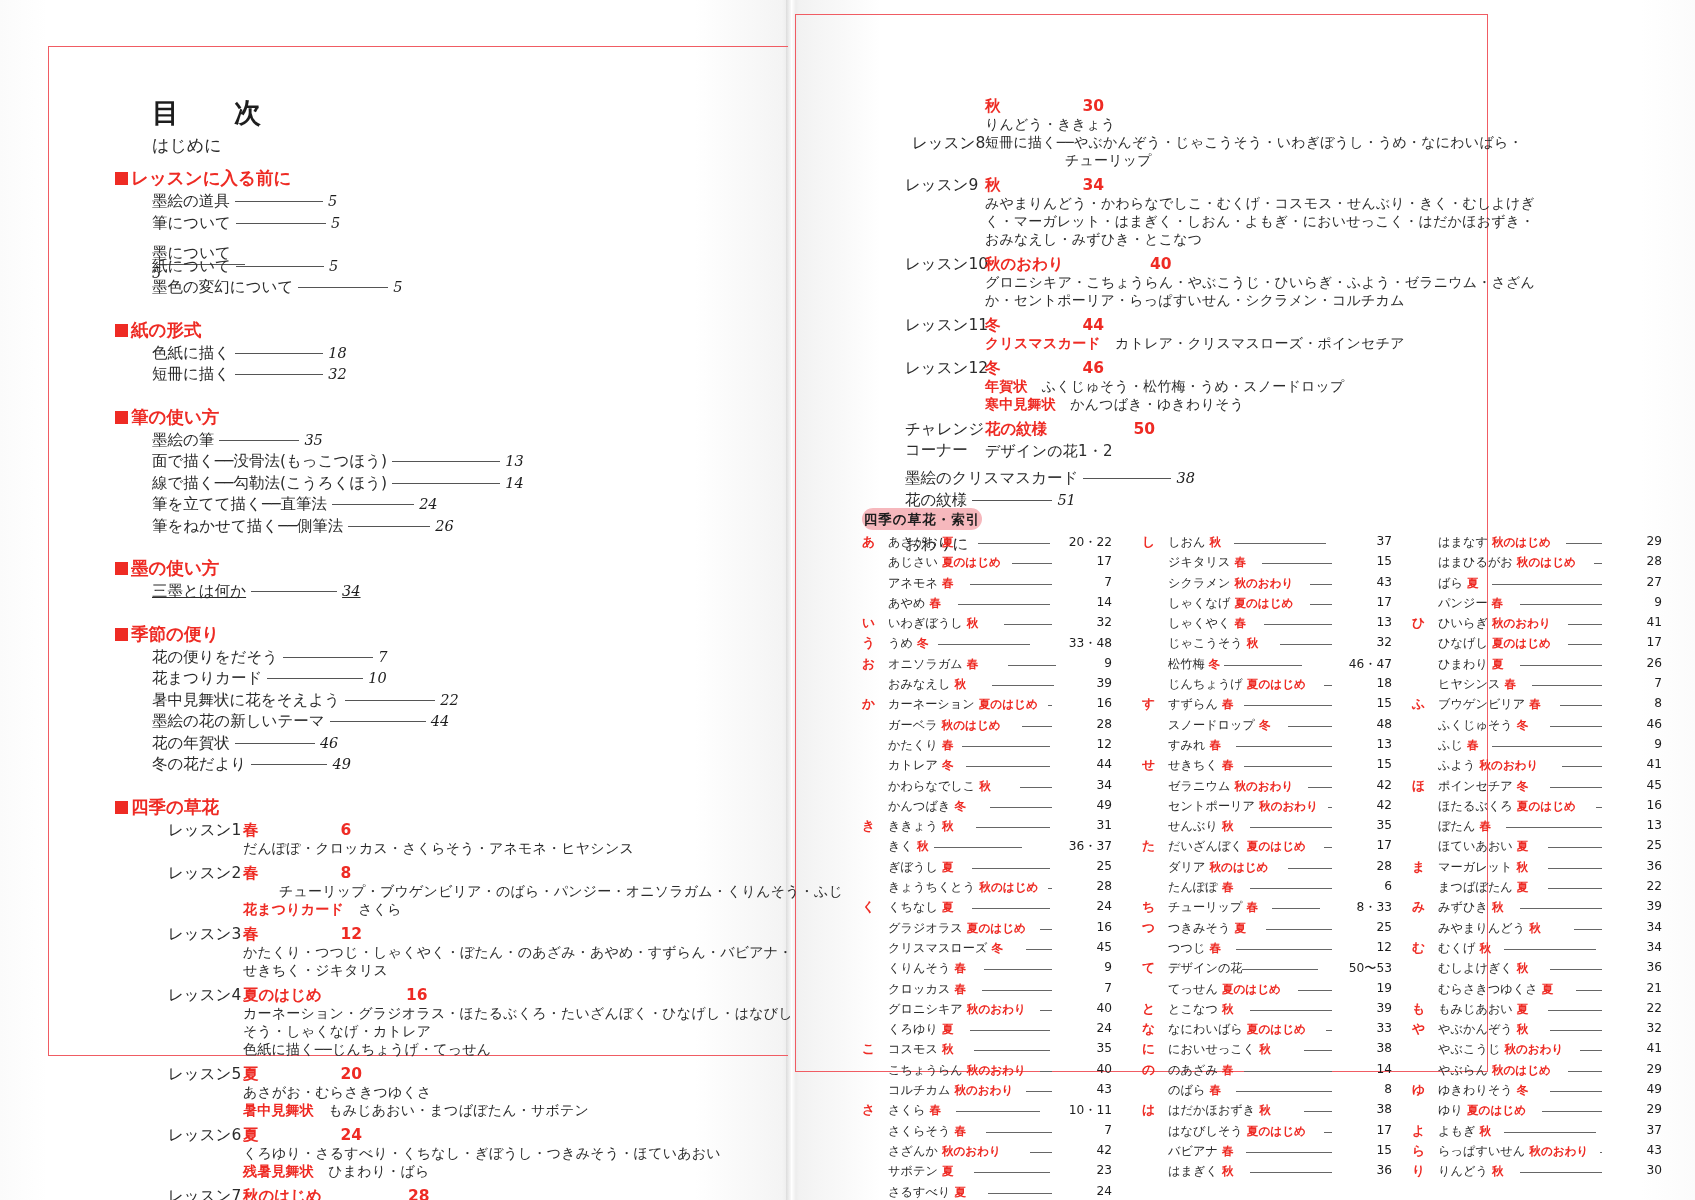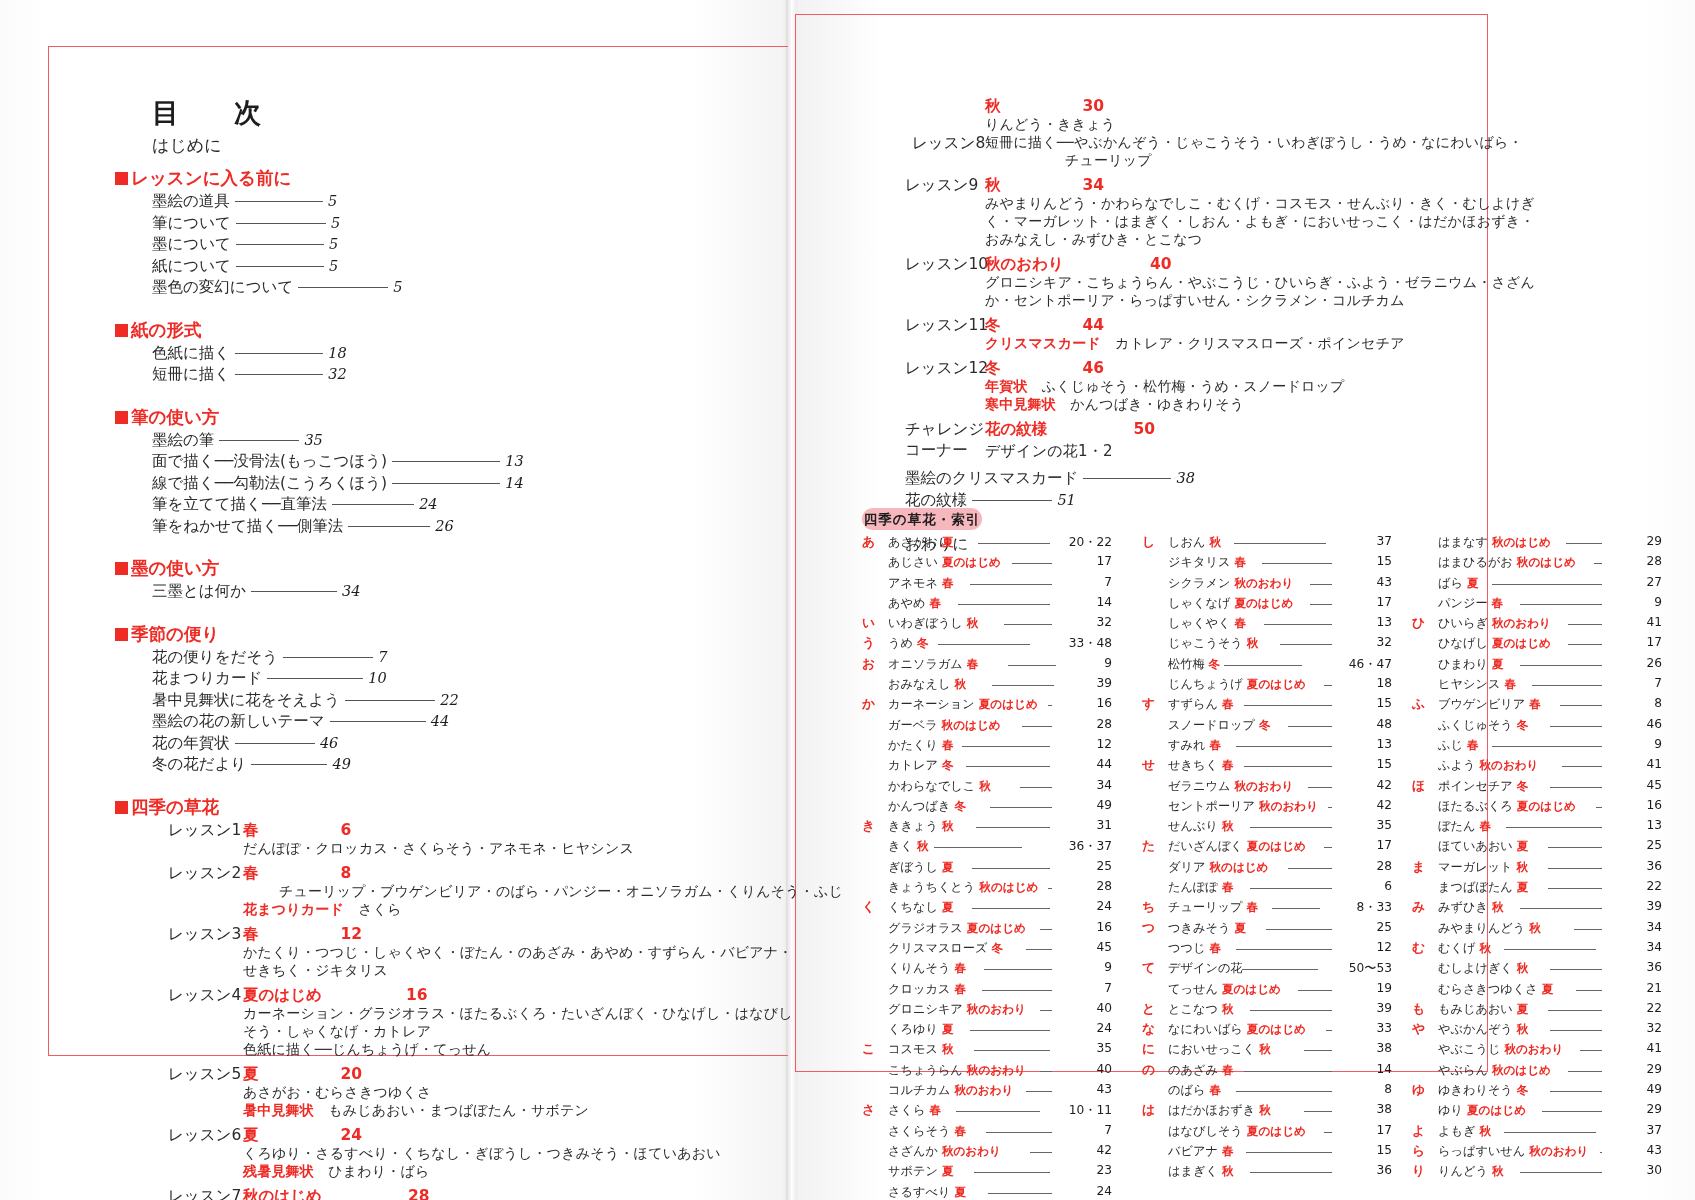--- a/index.html
+++ b/index.html
@@ -80,21 +80,21 @@
       <div class="entry" style="left: 152px; top: 191px;">
         <span class="lbl">墨絵の道具</span>
         <span class="lead" style="width: 88px;"></span>
         <span class="pg">5</span>
       </div>
       <div class="entry" style="left: 152px; top: 212.5px;">
         <span class="lbl">筆について</span>
         <span class="lead" style="width: 90px;"></span>
         <span class="pg">5</span>
       </div>
-      <div class="entry" style="left: 152px; top: 234px;">
+      <div class="entry" style="left: 152px; top: 243px; flex-direction: column;">
         <span class="lbl">墨について</span>
         <span class="lead" style="width: 88px;"></span>
         <span class="pg">5</span>
       </div>
       <div class="entry" style="left: 152px; top: 255.5px;">
         <span class="lbl">紙について</span>
         <span class="lead" style="width: 88px;"></span>
         <span class="pg">5</span>
       </div>
       <div class="entry" style="left: 152px; top: 277px;">
@@ -133,21 +133,21 @@
         <span class="lbl">筆を立てて描く──直筆法</span>
         <span class="lead" style="width: 82px;"></span>
         <span class="pg">24</span>
       </div>
       <div class="entry" style="left: 152px; top: 515.5px;">
         <span class="lbl">筆をねかせて描く──側筆法</span>
         <span class="lead" style="width: 82px;"></span>
         <span class="pg">26</span>
       </div>
       <div class="sec-head" style="left: 115px; top: 556px;"><span class="sq"></span><span>墨の使い方</span></div>
-      <div class="entry" style="left: 152px; top: 581px;">
+      <div class="entry" style="left: 152px; top: 581px; text-decoration: underline;">
         <span class="lbl">三墨とは何か</span>
         <span class="lead" style="width: 86px;"></span>
         <span class="pg">34</span>
       </div>
       <div class="sec-head" style="left: 115px; top: 621.5px;"><span class="sq"></span><span>季節の便り</span></div>
       <div class="entry" style="left: 152px; top: 646.5px;">
         <span class="lbl">花の便りをだそう</span>
         <span class="lead" style="width: 90px;"></span>
         <span class="pg">7</span>
       </div>

